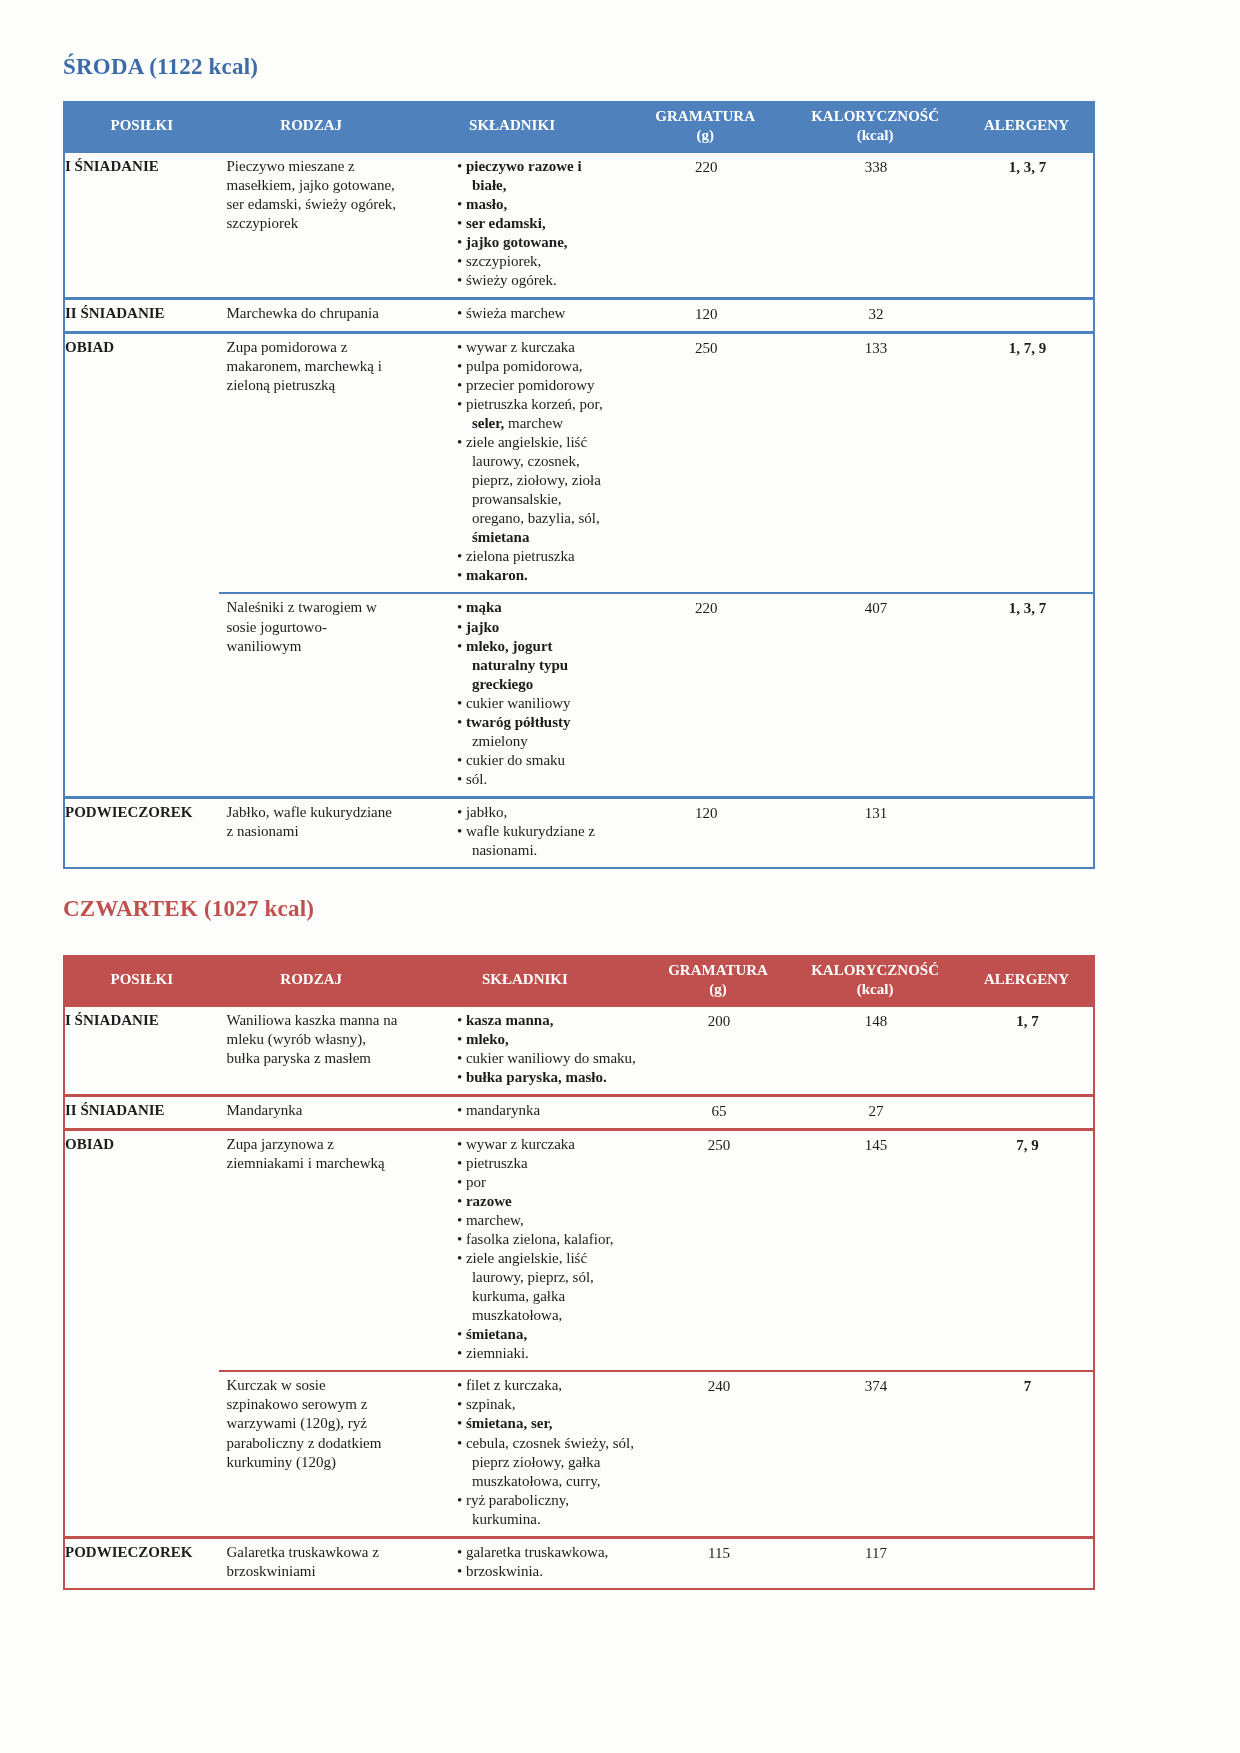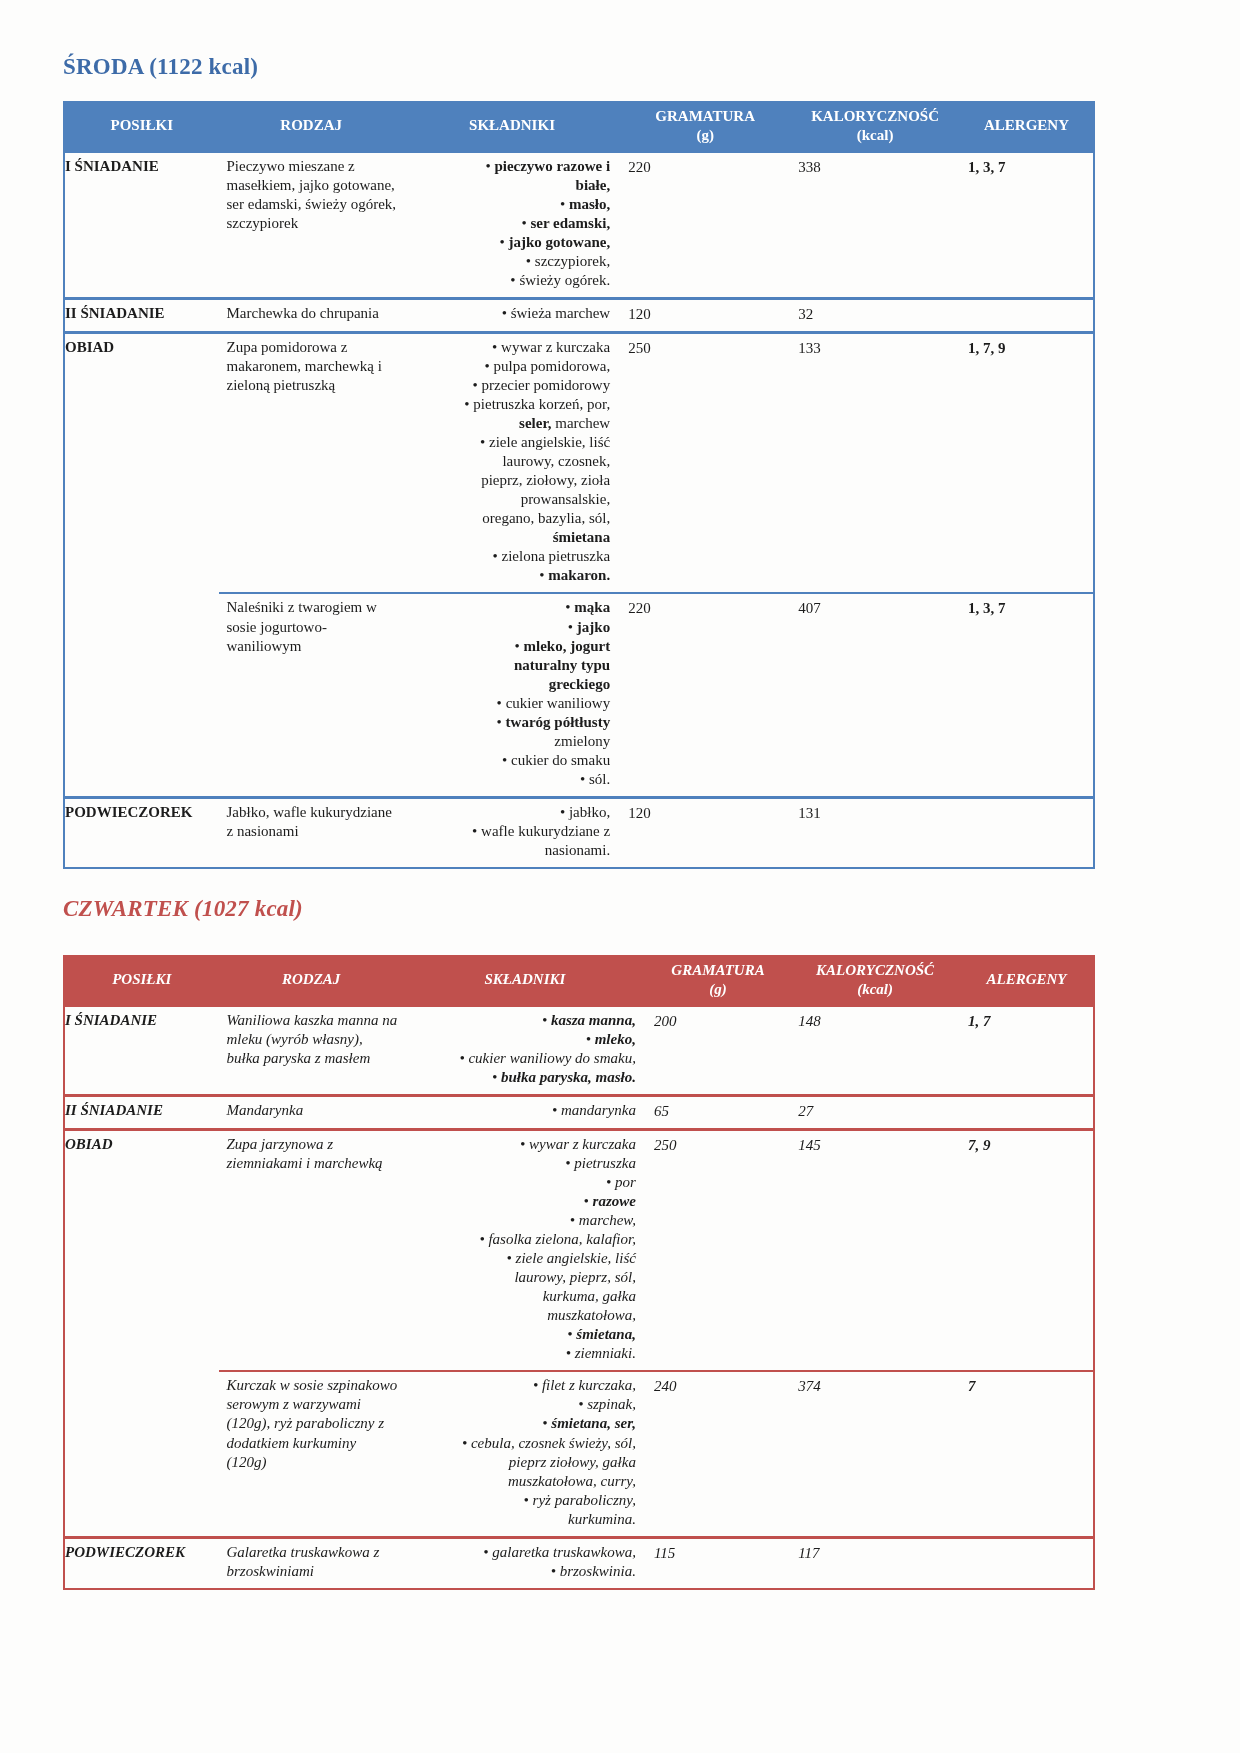--- a/index.html
+++ b/index.html
@@ -10,21 +10,21 @@
     color:#1c1c1c;
     -webkit-font-smoothing:antialiased;
   }
   .page{padding-top:54px;}
   .content{width:1100px;margin-left:63px;}
   .day-title{
     margin:0;
     font-size:23px;font-weight:bold;
     letter-spacing:.2px;
   }
-  .day-section + .day-section{margin-top:0;font-style:italic;}
+  .day-section + .day-section{margin-top:0;}
   .title-gap-2{margin-top:27px;}
   table.menu-table{
     width:1032px;table-layout:fixed;
     border-collapse:collapse;
     border:2px solid var(--accent);
     margin-top:21px;
     font-size:15px;line-height:1.27;
   }
   table.menu-table-2{margin-top:33px;}
   col.c1{width:15%;} col.c2{width:18%;} col.c6{width:13%;}
@@ -38,29 +38,28 @@
     background:var(--accent);
     color:#ffffff;font-weight:bold;
     text-align:center;vertical-align:middle;
     padding:4px 2px 6px;
     border-bottom:2px solid var(--accent);
     font-size:15px;line-height:1.25;
   }
   thead th .sub{display:block;}
   td{vertical-align:top;padding:4px 6px 7px 8px;}
   td.meal-cell{font-weight:bold;padding-left:0;white-space:nowrap;}
-  td.num-cell,td.alg-cell{padding-top:5px;}
+  td.num-cell,td.alg-cell{text-align:center;padding-top:5px;}
   td.alg-cell{font-weight:bold;}
   tr.meal-row > td{border-top:3px solid var(--accent);}
   tbody tr:first-child > td{border-top:none;}
   tr.dish-sub > td{border-top:2px solid var(--accent);}
   ul.ingredients{
     list-style:none;margin:0;
     padding:0 4px 0 45px;
-    text-align:right;
   }
   ul.ingredients li{
     padding-left:15px;text-indent:-15px;
   }
   ul.ingredients li .bullet{display:inline;}
   .b{font-weight:bold;}
 </style>
 </head>
 <body>
 

